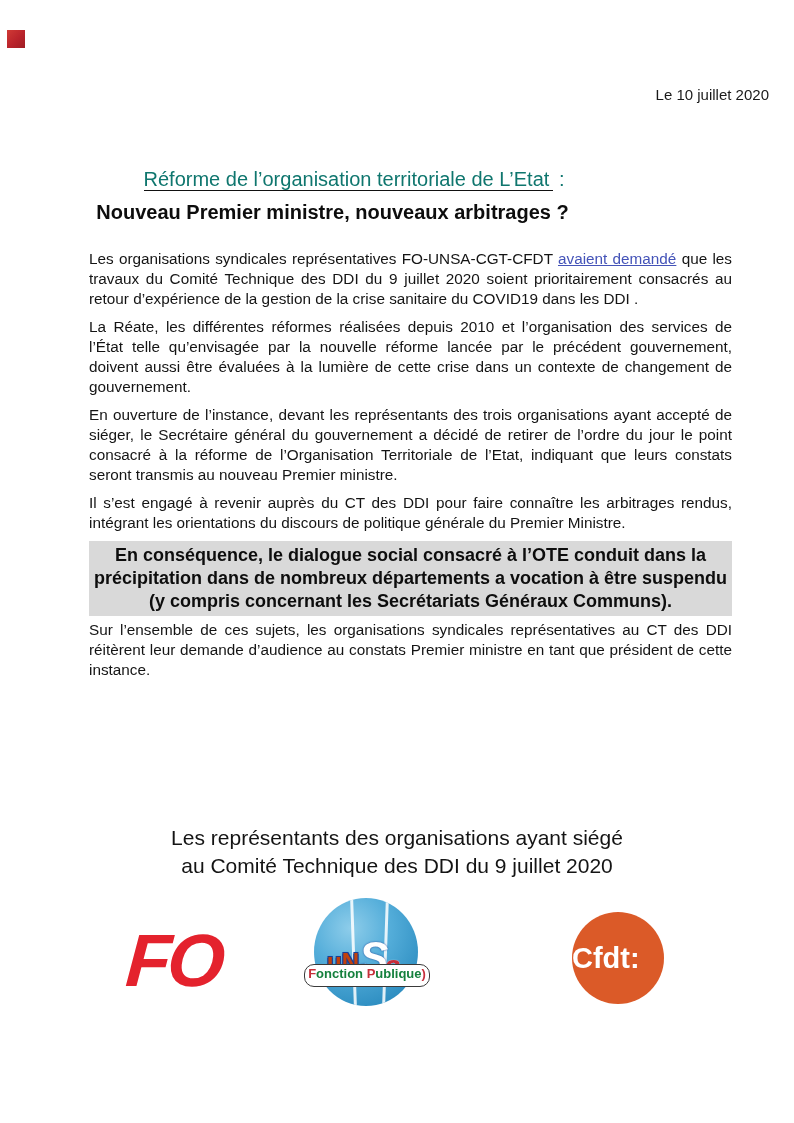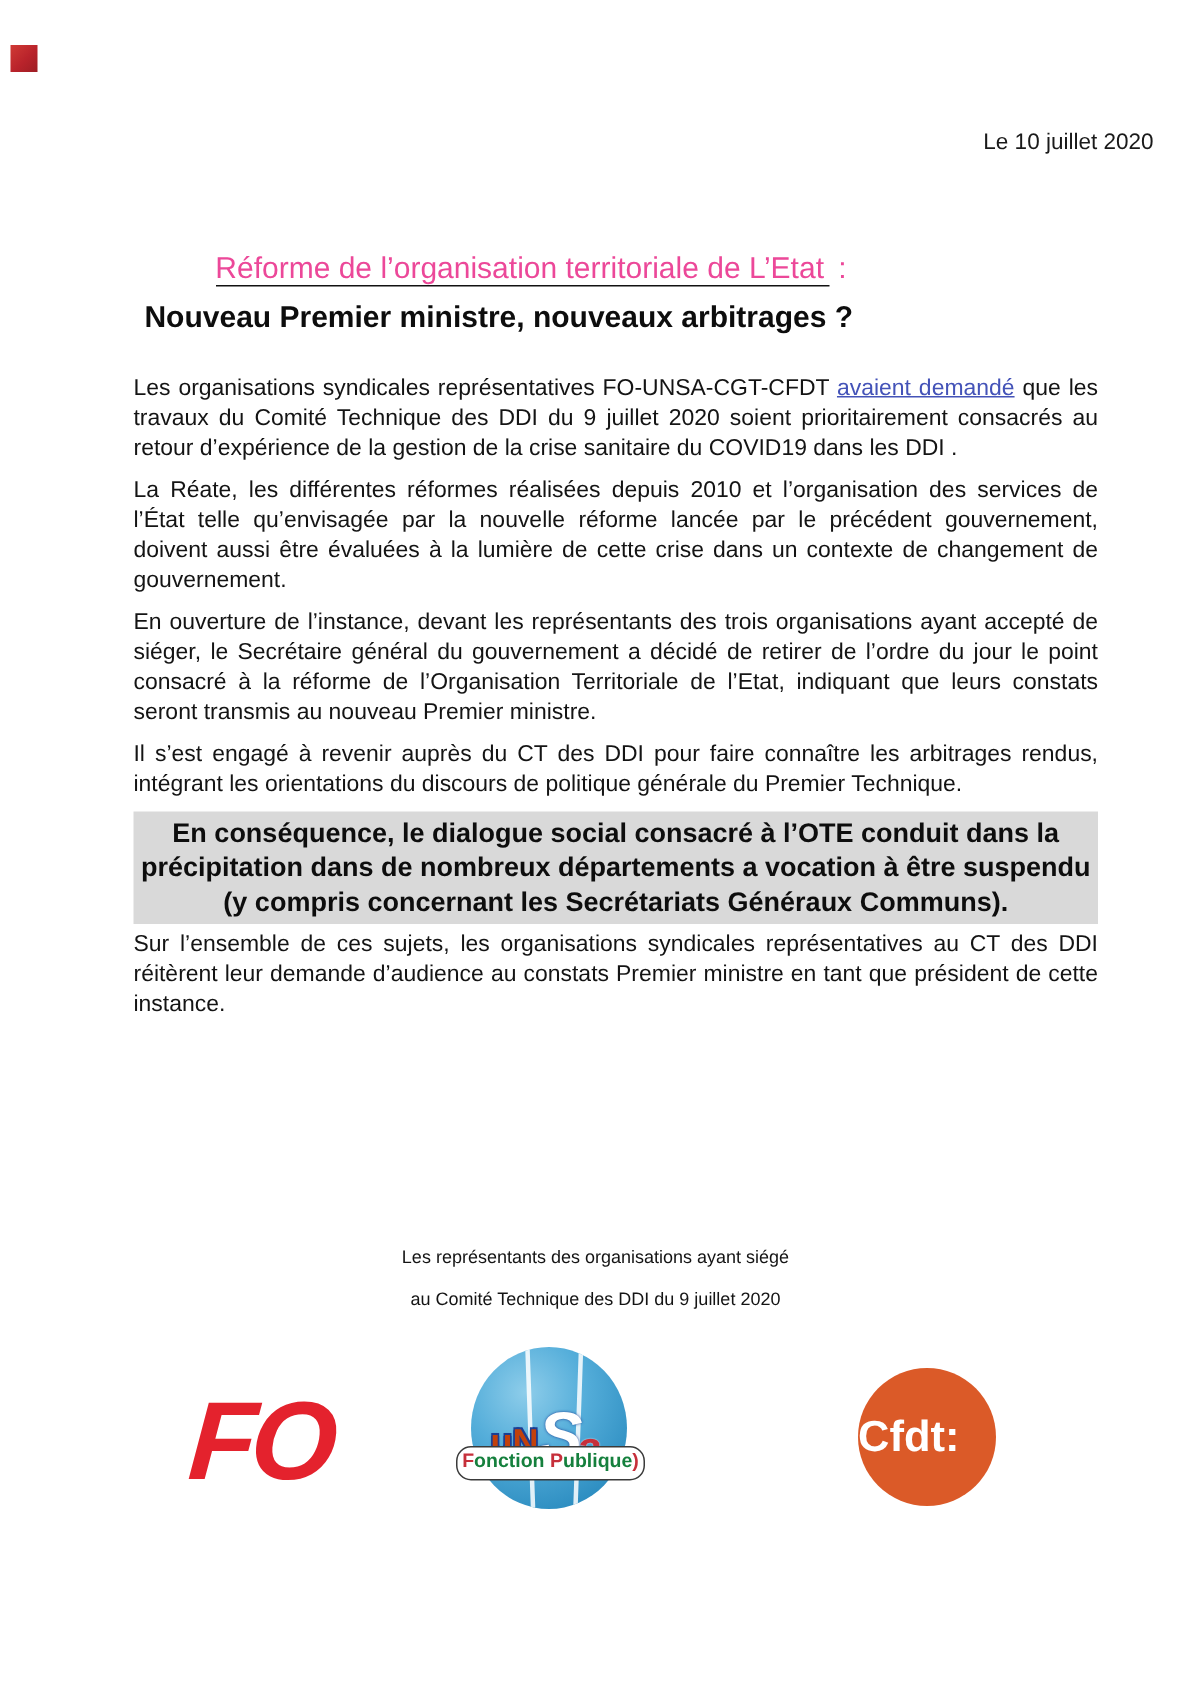--- a/index.html
+++ b/index.html
@@ -15,21 +15,21 @@
   .red-mark{
     position:absolute;left:7px;top:30px;width:18px;height:18px;
     background:linear-gradient(135deg,#d03a35 0%,#b9232b 55%,#9e1d24 100%);
   }
   .date{
     position:absolute;top:86px;right:69px;
     font-size:15px;line-height:18px;color:#1a1a1a;
   }
   .title{
     position:absolute;top:167px;left:0;width:708px;
-    text-align:center;font-size:20px;line-height:24px;color:#ec4899;
+    text-align:center;font-size:20px;line-height:24px;color:#0f766e;
   }
   .title .underlined{
     border-bottom:1.6px solid #111;
     padding-right:4px;
   }
   .subtitle{
     position:absolute;top:200px;left:0;width:665px;
     text-align:center;font-size:20px;line-height:24px;
     font-weight:bold;color:#0d0d0d;
   }
@@ -47,21 +47,21 @@
   }
   .highlight-block{
     margin:7px 0 4px 0;
     background:#d9d9d9;
     font-size:18px;line-height:23px;font-weight:bold;
     text-align:center;color:#0d0d0d;
     padding:3px 4px;
   }
   .closing{
     position:absolute;top:824px;left:0;width:794px;
-    text-align:center;font-size:12px;line-height:28px;color:#141414;
+    text-align:center;font-size:21px;line-height:28px;color:#141414;
   }
   
   .fo-logo{
     position:absolute;left:126px;top:916px;width:100px;height:96px;
     font-style:italic;font-weight:900;
     font-size:74px;line-height:90px;
     letter-spacing:-4px;
     transform:skewX(-4deg);
   }
   .unsa-logo{
@@ -127,21 +127,21 @@
 
   <div class="subtitle">Nouveau Premier ministre, nouveaux arbitrages ?</div>
 
   <div class="body-text">
     <p><span>Les organisations syndicales représentatives FO-UNSA-CGT-CFDT </span><span class="doc-link">avaient demandé</span><span> que les travaux du Comité Technique des DDI du 9 juillet 2020 soient prioritairement consacrés au retour d’expérience de la gestion de la crise sanitaire du COVID19 dans les DDI .</span></p>
 
     <p>La Réate, les différentes réformes réalisées depuis 2010 et l’organisation des services de l’État telle qu’envisagée par la nouvelle réforme lancée par le précédent gouvernement, doivent aussi être évaluées à la lumière de cette crise dans un contexte de changement de gouvernement.</p>
 
     <p>En ouverture de l’instance, devant les représentants des trois organisations ayant accepté de siéger, le Secrétaire général du gouvernement a décidé de retirer de l’ordre du jour le point consacré à la réforme de l’Organisation Territoriale de l’Etat, indiquant que leurs constats seront transmis au nouveau Premier ministre.</p>
 
-    <p>Il s’est engagé à revenir auprès du CT des DDI pour faire connaître les arbitrages rendus, intégrant les orientations du discours de politique générale du Premier Technique.</p>
+    <p>Il s’est engagé à revenir auprès du CT des DDI pour faire connaître les arbitrages rendus, intégrant les orientations du discours de politique générale du Premier Ministre.</p>
 
 
     <div class="highlight-block">En conséquence, le dialogue social consacré à l’OTE conduit dans la précipitation dans de nombreux départements a vocation à être suspendu (y compris concernant les Secrétariats Généraux Communs).</div>
 
     <p>Sur l’ensemble de ces sujets, les organisations syndicales représentatives au CT des DDI réitèrent leur demande d’audience au constats Premier ministre en tant que président de cette instance.</p>
   </div>
 
   <div class="closing">
     <div>Les représentants des organisations ayant siégé</div>
     <div>au Comité Technique des DDI du 9 juillet 2020</div>

